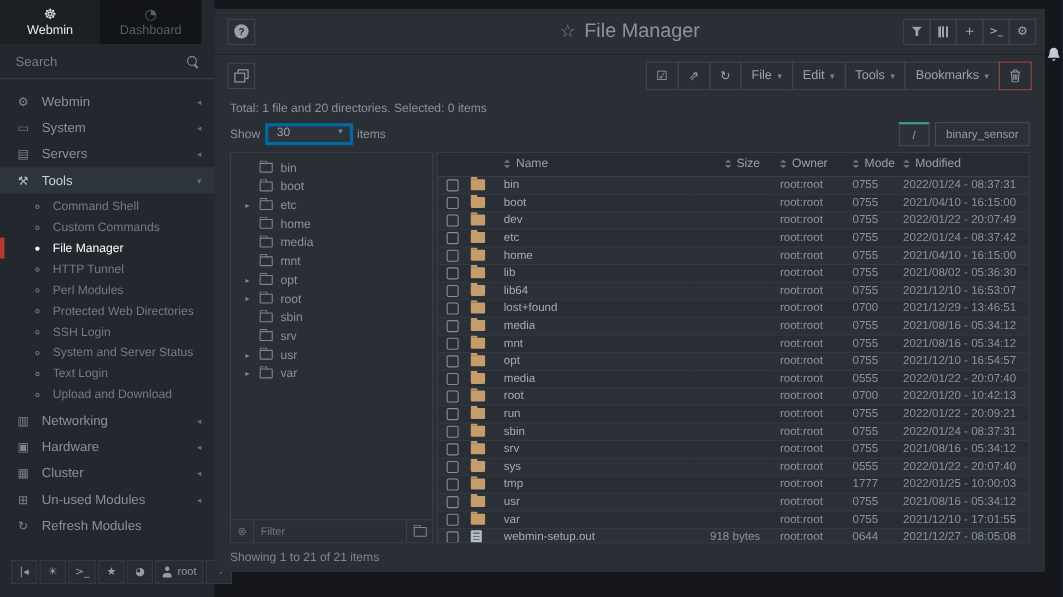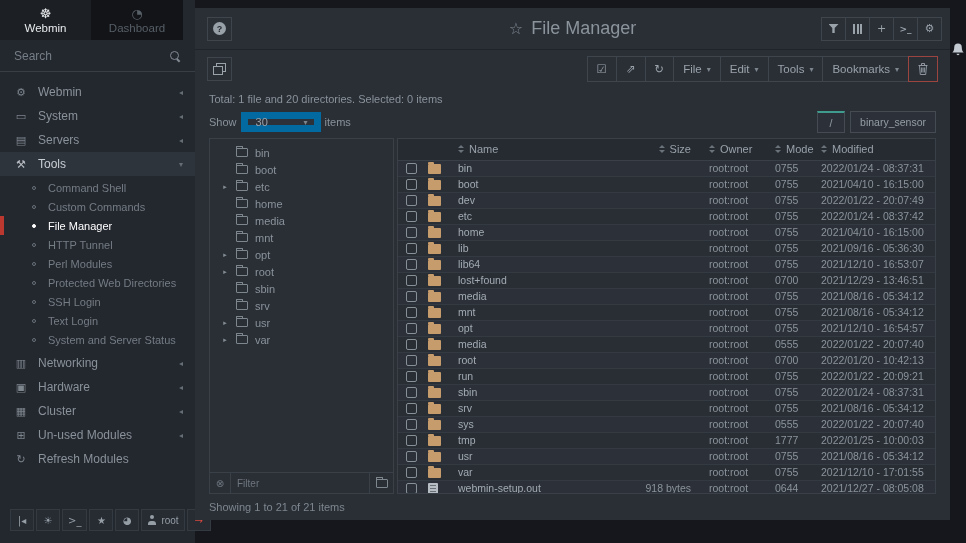--- a/index.html
+++ b/index.html
@@ -70,21 +70,21 @@
   .copy-icon::before { content:""; position:absolute; right:0; top:0; width:8px; height:7px; border:1px solid #9aa2aa; }
   .copy-icon::after { content:""; position:absolute; left:0; bottom:0; width:8px; height:7px; border:1px solid #9aa2aa; background:#2a2f36; }
   .tb-group { margin-left:auto; display:flex; }
   .tb-btn { height:26px; min-width:26px; padding:0 9px; display:flex; align-items:center; justify-content:center; gap:5px;
             border:1px solid #3f454d; margin-left:-1px; background:transparent; color:#9aa2aa; font-size:11.5px; cursor:pointer; }
   .tb-btn .caret { font-size:8px; color:#7d858d; }
   .tb-btn.trash { border-color:#9c4540; position:relative; z-index:1; }
 
   .info-row { padding:5px 14px 0; font-size:11px; color:#8a929a; flex:0 0 auto; }
   .show-row { display:flex; align-items:center; gap:4px; padding:6px 14px 5px; font-size:11px; color:#8a929a; flex:0 0 auto; }
-  .select-box { position:relative; width:80px; height:20px; border:7px solid #0369a1; background:#2d323a; color:#9aa2aa; display:flex; align-items:center; padding:0 8px; cursor:pointer; }
+  .select-box { position:relative; width:80px; height:20px; border:3px solid #0369a1; background:#2d323a; color:#9aa2aa; display:flex; align-items:flex-start; padding:0 8px; cursor:pointer; }
   .select-box .caret { position:absolute; right:6px; font-size:8px; color:#7d858d; }
   .crumbs { margin-left:auto; display:flex; gap:5px; }
   .crumb-btn { height:22px; padding:0 9px; display:flex; align-items:center; justify-content:center;
                border:1px solid #454b53; background:#2c3139; color:#959da5; font-size:10.5px; cursor:pointer; }
   .crumb-btn.root { border-top:2px solid #3f9b8d; min-width:28px; }
 
   .panels { flex:1; display:flex; gap:3px; padding:0 14px; overflow:hidden; }
   .tree-panel { width:185px; flex:0 0 auto; border:1px solid #3a4047; display:flex; flex-direction:column; }
   .tree-list { flex:1; padding-top:5px; overflow:hidden; }
   .tree-item { height:17px; display:flex; align-items:center; padding-left:11px; gap:7px; color:#8a929a; font-size:11px; cursor:pointer; }
@@ -189,25 +189,29 @@
         <div class="submenu-item">
           <span class="bullet"></span>
           <span>Protected Web Directories</span>
         </div>
         <div class="submenu-item">
           <span class="bullet"></span>
           <span>SSH Login</span>
         </div>
         <div class="submenu-item">
           <span class="bullet"></span>
+          <span>System and Server Status</span>
+        </div>
+        <div class="submenu-item">
+          <span class="bullet"></span>
           <span>Text Login</span>
         </div>
         <div class="submenu-item">
           <span class="bullet"></span>
-          <span>System and Server Status</span>
+          <span>Upload and Download</span>
         </div>
       </div>
       <div class="menu-item">
         <span class="mi-icon glyph">▥</span>
         <span class="mi-label">Networking</span>
         <span class="mi-caret glyph">◂</span>
       </div>
       <div class="menu-item">
         <span class="mi-icon glyph">▣</span>
         <span class="mi-label">Hardware</span>
@@ -517,21 +521,21 @@
               <td>0755</td>
               <td>2021/04/10 - 16:15:00</td>
             </tr>
             <tr>
               <td class="cb"><span class="checkbox"></span></td>
               <td><span class="folder-solid"></span></td>
               <td class="name">lib</td>
               <td class="size"></td>
               <td>root:root</td>
               <td>0755</td>
-              <td>2021/09/16 - 05:36:30</td>
+              <td>2021/08/02 - 05:36:30</td>
             </tr>
             <tr>
               <td class="cb"><span class="checkbox"></span></td>
               <td><span class="folder-solid"></span></td>
               <td class="name">lib64</td>
               <td class="size"></td>
               <td>root:root</td>
               <td>0755</td>
               <td>2021/12/10 - 16:53:07</td>
             </tr>

